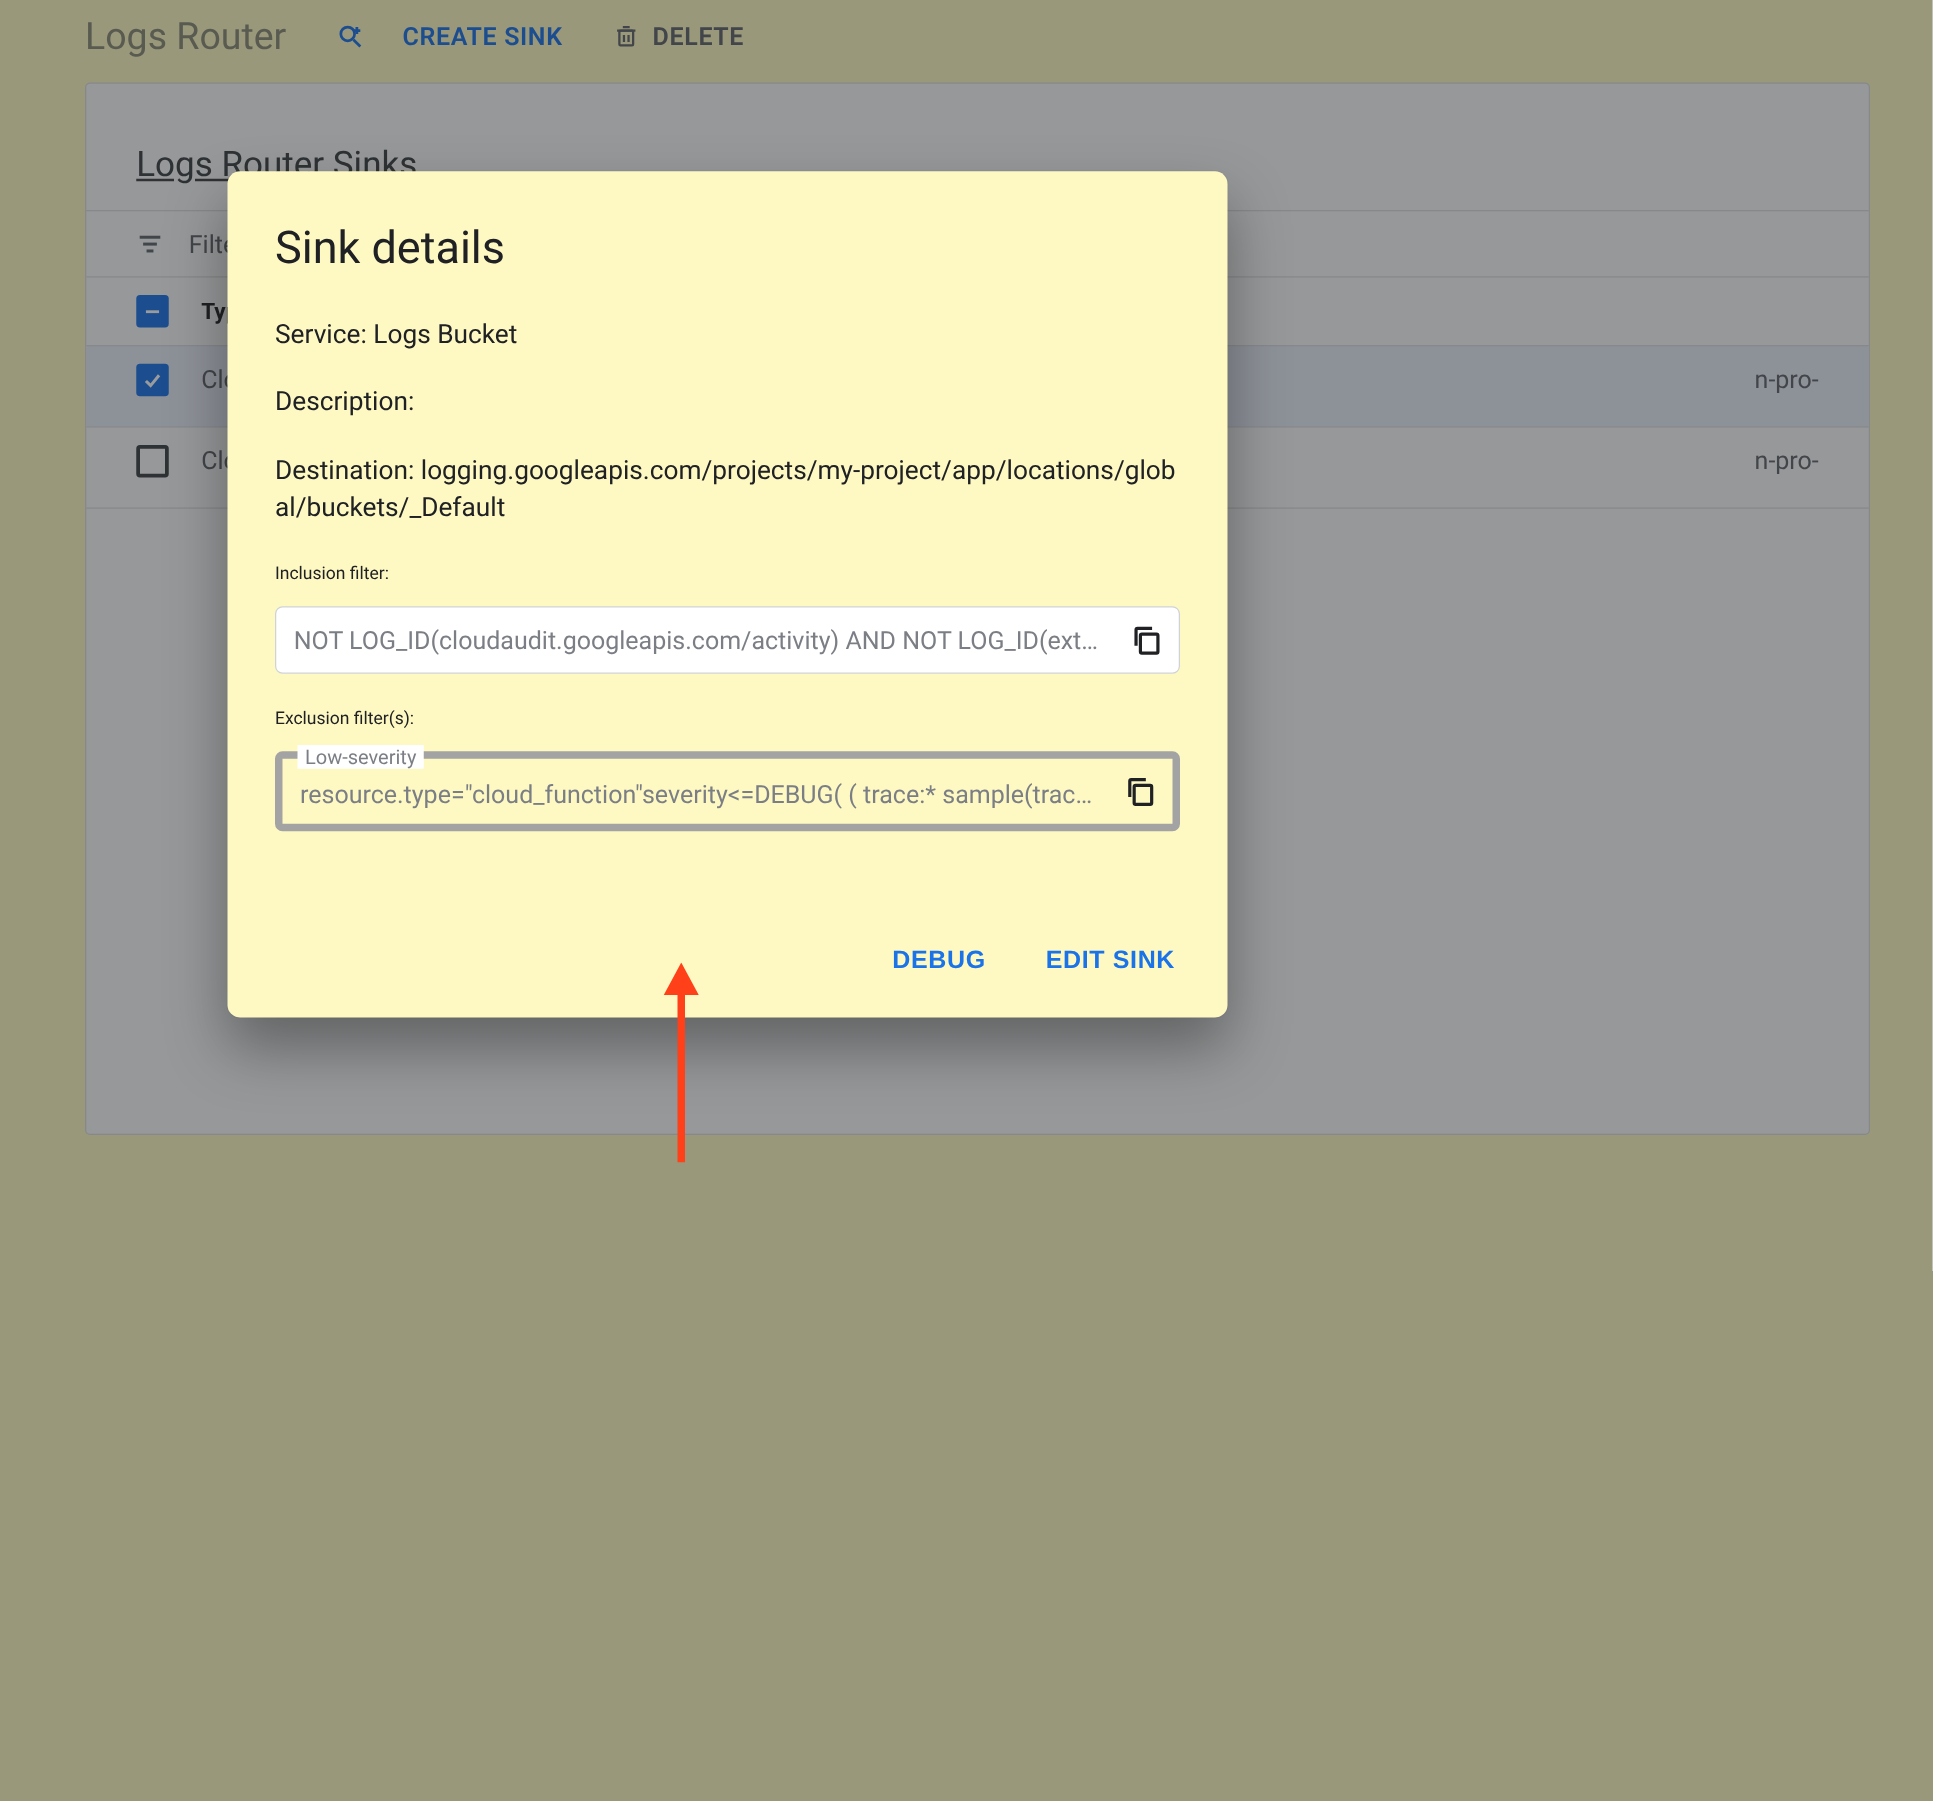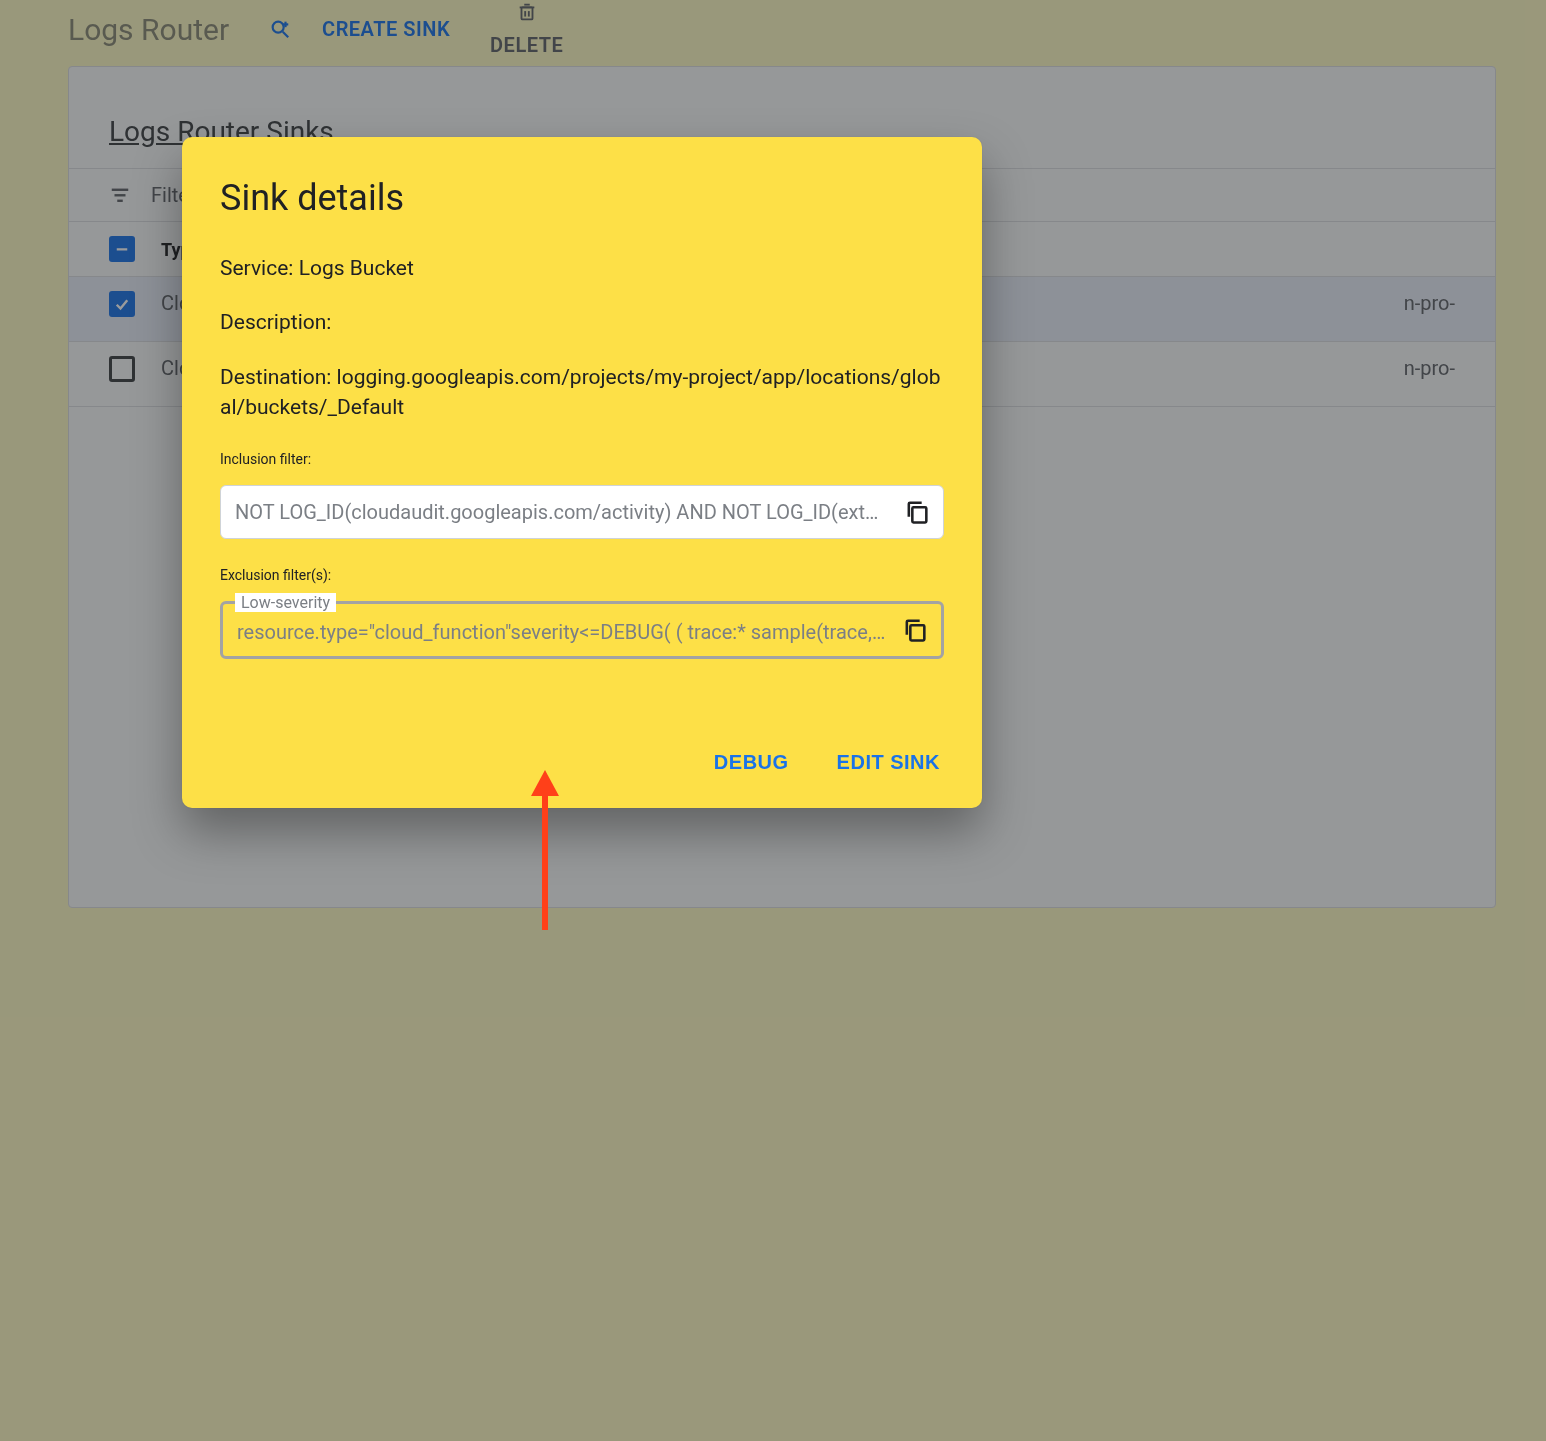--- a/index.html
+++ b/index.html
@@ -26,21 +26,21 @@
   }
   .topbar-title {
     font-size: 30px; font-weight: 400; color: #3c4043;
     opacity: 0.6;
   }
   .topbar-action {
     display: flex; align-items: center; gap: 10px;
     font-size: 20px; font-weight: 600; letter-spacing: 0.5px;
   }
   .topbar-action.primary { color: #1a73e8; gap: 31px; }
-  .topbar-action.muted { color: #5f6368; flex-direction: column; }
+  .topbar-action.muted { color: #5f6368; }
   .icon-box { width: 22px; height: 22px; display: inline-flex; align-items: center; justify-content: center; }
 
   .card {
     margin: 8px 50px 40px 50px;
     border: 1px solid #dadce0;
     border-radius: 4px;
     background: #f8f9fa;
     padding: 30px 0 500px 0;
     position: relative;
   }
@@ -86,21 +86,21 @@
   .scrim {
     position: absolute; inset: 0;
     background: rgba(32,33,36,0.45);
   }
 
   
   .dialog {
     position: absolute;
     left: 182px; top: 137px;
     width: 800px;
-    background: #fde047;
+    background: #fef9c3;
     border-radius: 10px;
     box-shadow: 0 24px 48px rgba(0,0,0,0.35), 0 0 0 1px rgba(0,0,0,0.02);
     padding: 40px 38px 28px 38px;
   }
   .dialog h1 {
     font-size: 36px; font-weight: 400; color: #202124;
     margin-bottom: 34px;
   }
   .kv { font-size: 21px; color: #202124; line-height: 1.45; margin-bottom: 24px; }
   .kv .dest-path { word-break: break-all; }
@@ -115,21 +115,21 @@
     background: #fff;
   }
   .filter-box .copy {
     position: absolute; right: 12px; top: 50%; transform: translateY(-50%);
     width: 28px; height: 28px; color: #202124;
     display: flex; align-items: center; justify-content: center;
     cursor: pointer;
   }
 
   .fieldset {
-    border: 3px solid #a3a3a3; border-radius: 6px;
+    border: 6px solid #a3a3a3; border-radius: 6px;
     padding: 16px 54px 12px 14px;
     position: relative; margin-top: 8px;
   }
   .fieldset .legend {
     position: absolute; top: -11px; left: 12px;
     background: #fff; padding: 0 6px;
     font-size: 16px; color: #7b7f85;
   }
   .fieldset .content {
     font-size: 20px; color: #7b7f85;

